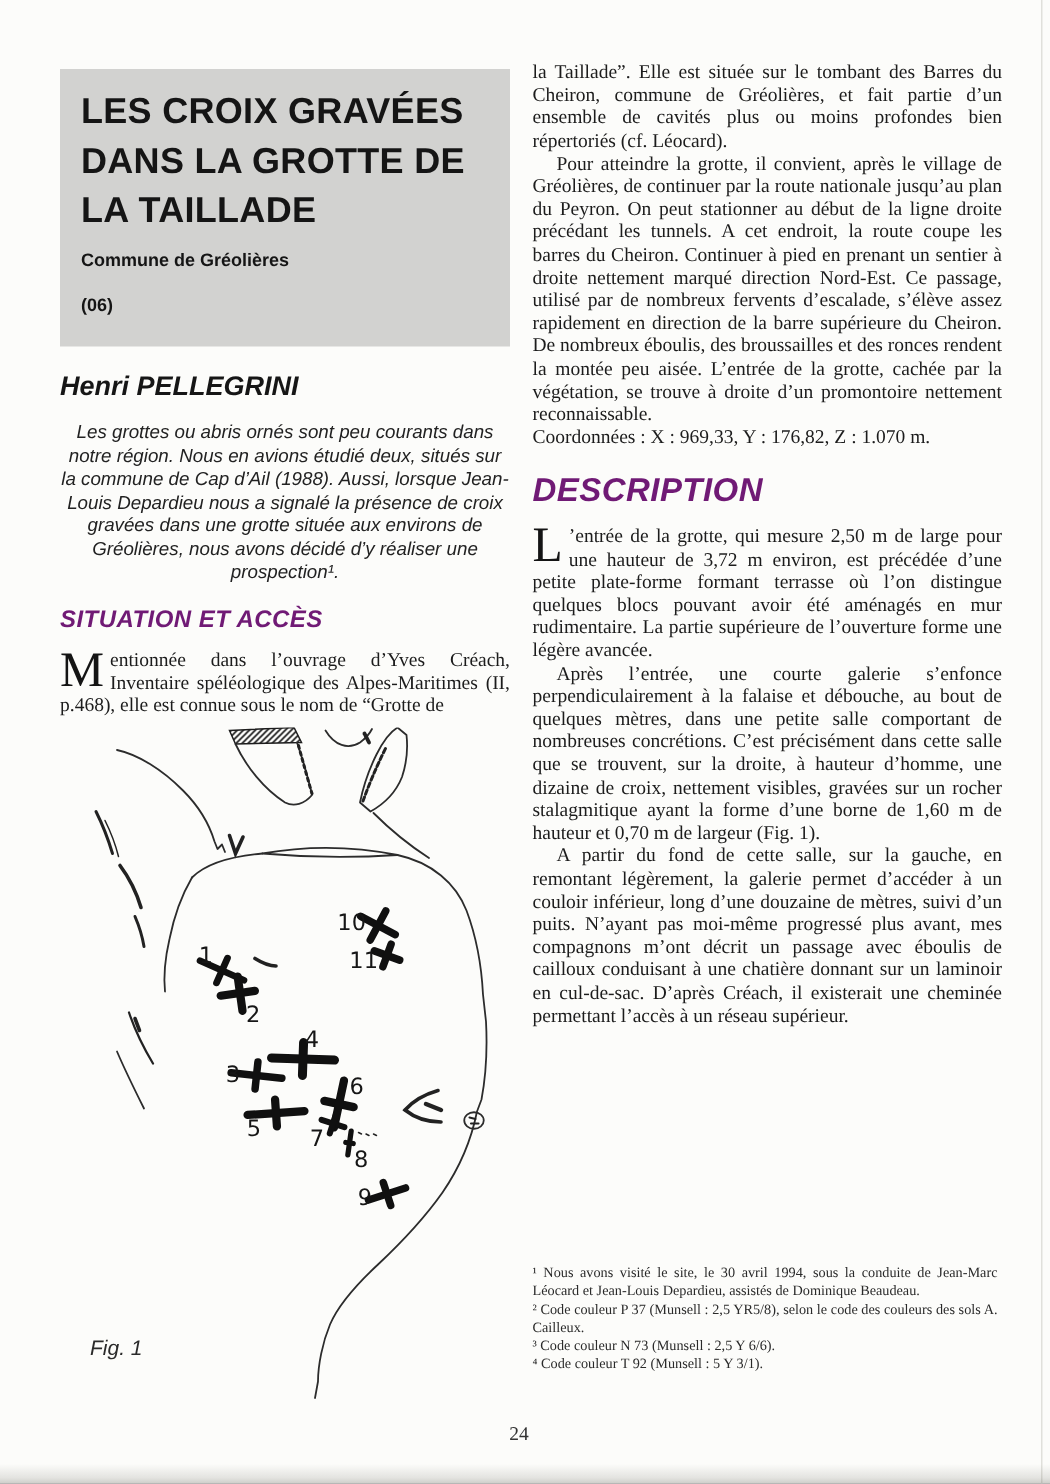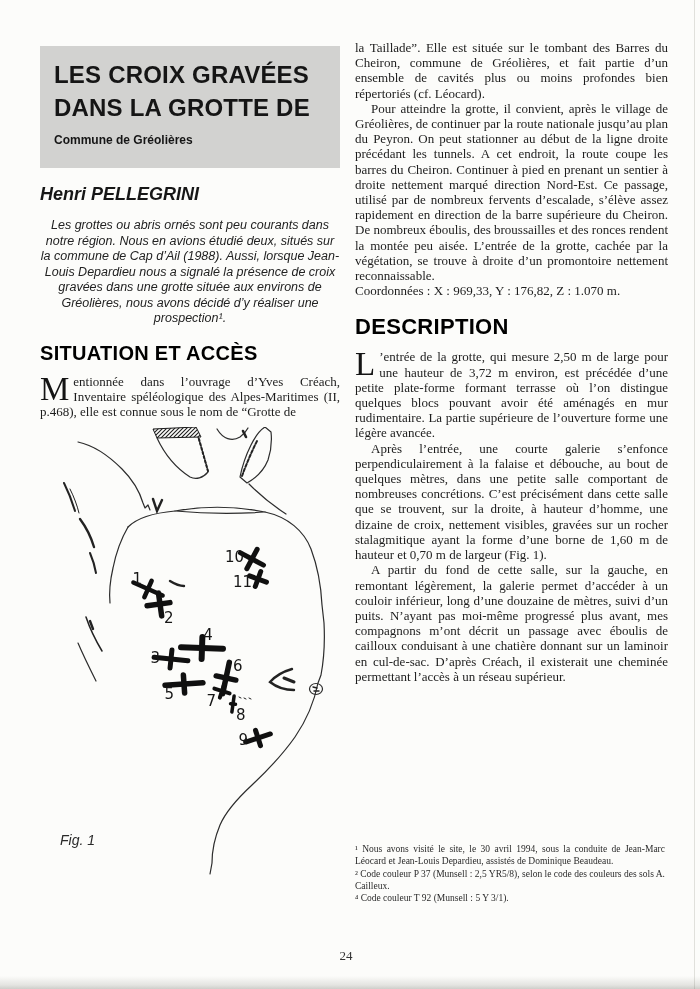--- a/index.html
+++ b/index.html
@@ -25,24 +25,24 @@
 
   .author {
     margin-top:16px; font-family:"Liberation Sans", sans-serif;
     font-style:italic; font-weight:bold; font-size:18px; color:#161616;
   }
   .abstract {
     margin-top:13px; font-family:"Liberation Sans", sans-serif; font-style:italic;
     font-size:12.5px; line-height:15.5px; color:#222; text-align:center;
   }
   .sec-heading {
-    font-family:"Liberation Sans", sans-serif; font-weight:bold;
-    color:#000000; letter-spacing:0.3px;
-  }
-  .sec-heading.situation { margin-top:15px; font-size:20px; }
+    font-family:"Liberation Sans", sans-serif; font-style:italic; font-weight:bold;
+    color:#701a75; letter-spacing:0.3px;
+  }
+  .sec-heading.situation { margin-top:15px; font-size:16px; }
   .sec-heading.description { margin-top:16px; margin-bottom:9px; font-size:22px; }
 
   .body-par {
     font-size:13px; line-height:15.2px; text-align:justify; margin:0; color:#1c1c1c;
   }
   .body-par + .body-par.indent { text-indent:16px; }
   .first-par { margin-top:9px; }
   .dropcap {
     float:left; font-size:33px; line-height:26px; padding:2px 4px 0 0;
     font-family:"Liberation Serif", serif; color:#141414;
@@ -70,21 +70,23 @@
 </head>
 <body>
 
 <div class="page">
 
   <div class="col-left">
 
     <div class="title-block">
       <div class="title-line">LES CROIX GRAVÉES</div>
       <div class="title-line">DANS LA GROTTE DE</div>
+      <div class="title-line">LA TAILLADE</div>
       <div class="subtitle-line">Commune de Gréolières</div>
+      <div class="subtitle-line">(06)</div>
     </div>
 
     <div class="author">Henri PELLEGRINI</div>
 
     <div class="abstract">Les grottes ou abris ornés sont peu courants dans notre région. Nous en avions étudié deux, situés sur la commune de Cap d’Ail (1988). Aussi, lorsque Jean-Louis Depardieu nous a signalé la présence de croix gravées dans une grotte située aux environs de Gréolières, nous avons décidé d’y réaliser une prospection¹.</div>
 
     <div class="sec-heading situation">SITUATION ET ACCÈS</div>
 
     <p class="body-par first-par"><span class="dropcap">M</span><span>entionnée dans l’ouvrage d’Yves Créach, Inventaire spéléologique des Alpes-Maritimes (II, p.468), elle est connue sous le nom de “Grotte de</span></p>
 
@@ -199,18 +201,19 @@
     <div class="sec-heading description">DESCRIPTION</div>
 
     <p class="body-par"><span class="dropcap">L</span><span>’entrée de la grotte, qui mesure 2,50 m de large pour une hauteur de 3,72 m environ, est précédée d’une petite plate-forme formant terrasse où l’on distingue quelques blocs pouvant avoir été aménagés en mur rudimentaire. La partie supérieure de l’ouverture forme une légère avancée.</span></p>
     <p class="body-par indent">Après l’entrée, une courte galerie s’enfonce perpendiculairement à la falaise et débouche, au bout de quelques mètres, dans une petite salle comportant de nombreuses concrétions. C’est précisément dans cette salle que se trouvent, sur la droite, à hauteur d’homme, une dizaine de croix, nettement visibles, gravées sur un rocher stalagmitique ayant la forme d’une borne de 1,60 m de hauteur et 0,70 m de largeur (Fig. 1).</p>
     <p class="body-par indent">A partir du fond de cette salle,  sur la gauche, en remontant légèrement, la galerie permet d’accéder à un couloir inférieur, long d’une douzaine de mètres, suivi d’un puits. N’ayant pas moi-même progressé plus avant, mes compagnons m’ont décrit un passage avec éboulis de cailloux conduisant à une chatière donnant sur un laminoir en cul-de-sac. D’après Créach, il existerait une cheminée permettant l’accès à un réseau supérieur.</p>
   </div>
 
   <div class="footnotes">
     <p class="footnote">¹ Nous avons visité le site, le 30 avril 1994, sous la conduite de Jean-Marc Léocard et Jean-Louis Depardieu, assistés de Dominique Beaudeau.</p>
     <p class="footnote">² Code couleur P 37 (Munsell : 2,5 YR5/8), selon le code des couleurs des sols A. Cailleux.</p>
+    <p class="footnote">³ Code couleur N 73 (Munsell : 2,5 Y 6/6).</p>
     <p class="footnote">⁴ Code couleur T 92 (Munsell : 5 Y 3/1).</p>
   </div>
 
   <div class="page-number">24</div>
 
 </div>
 
 </body></html>

